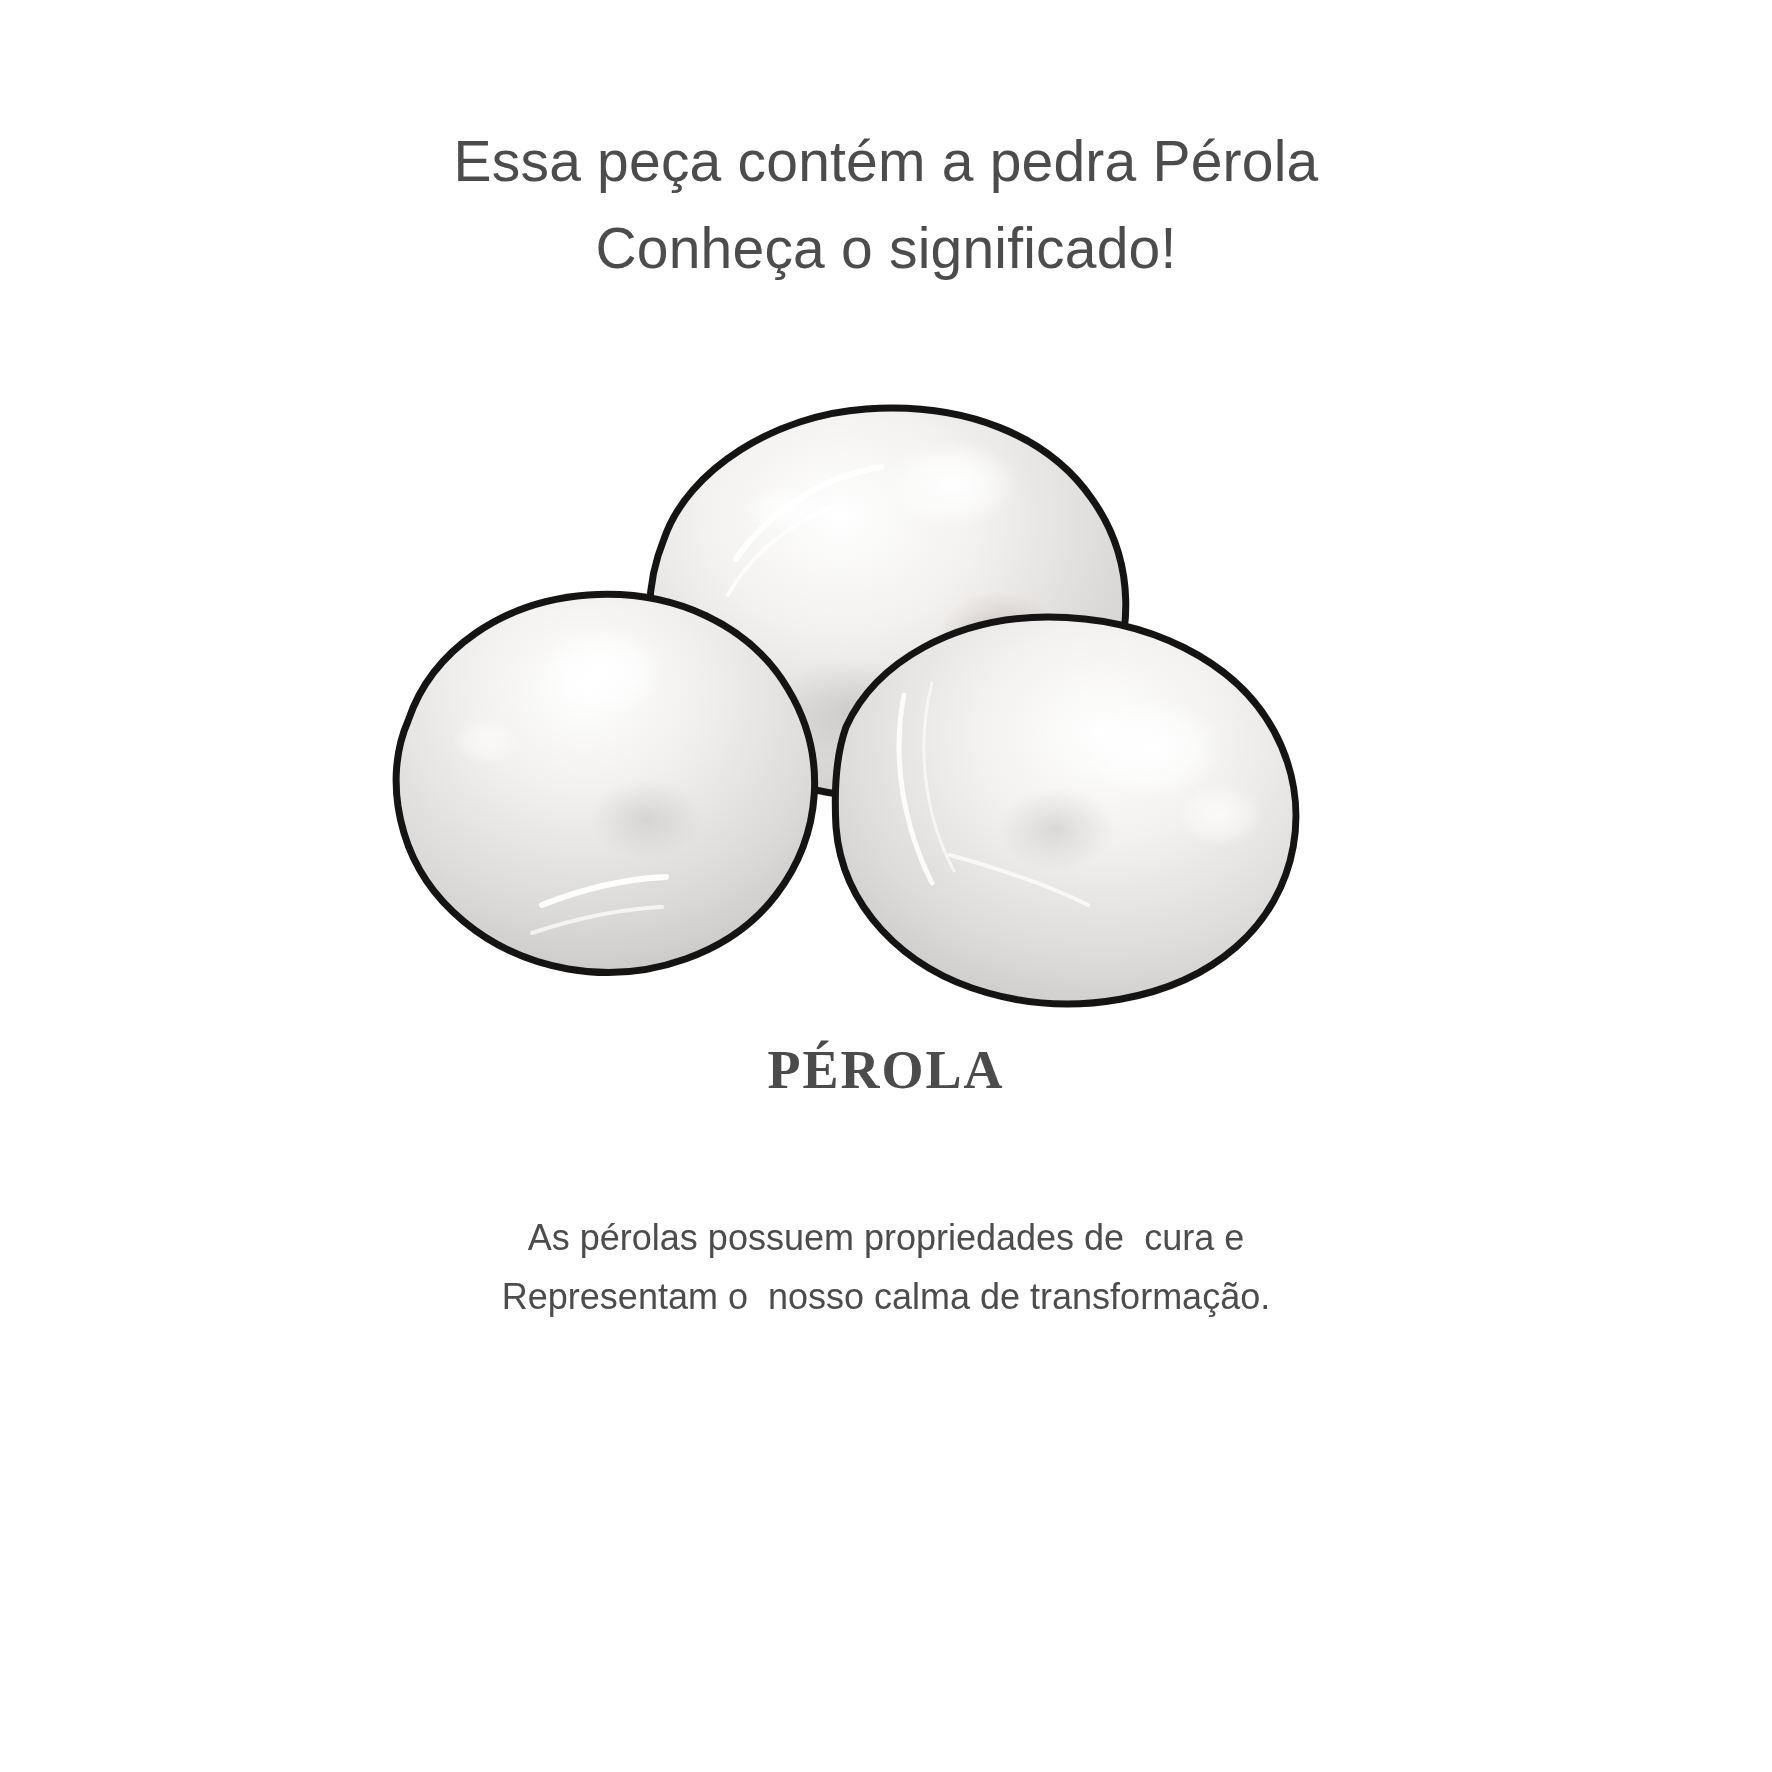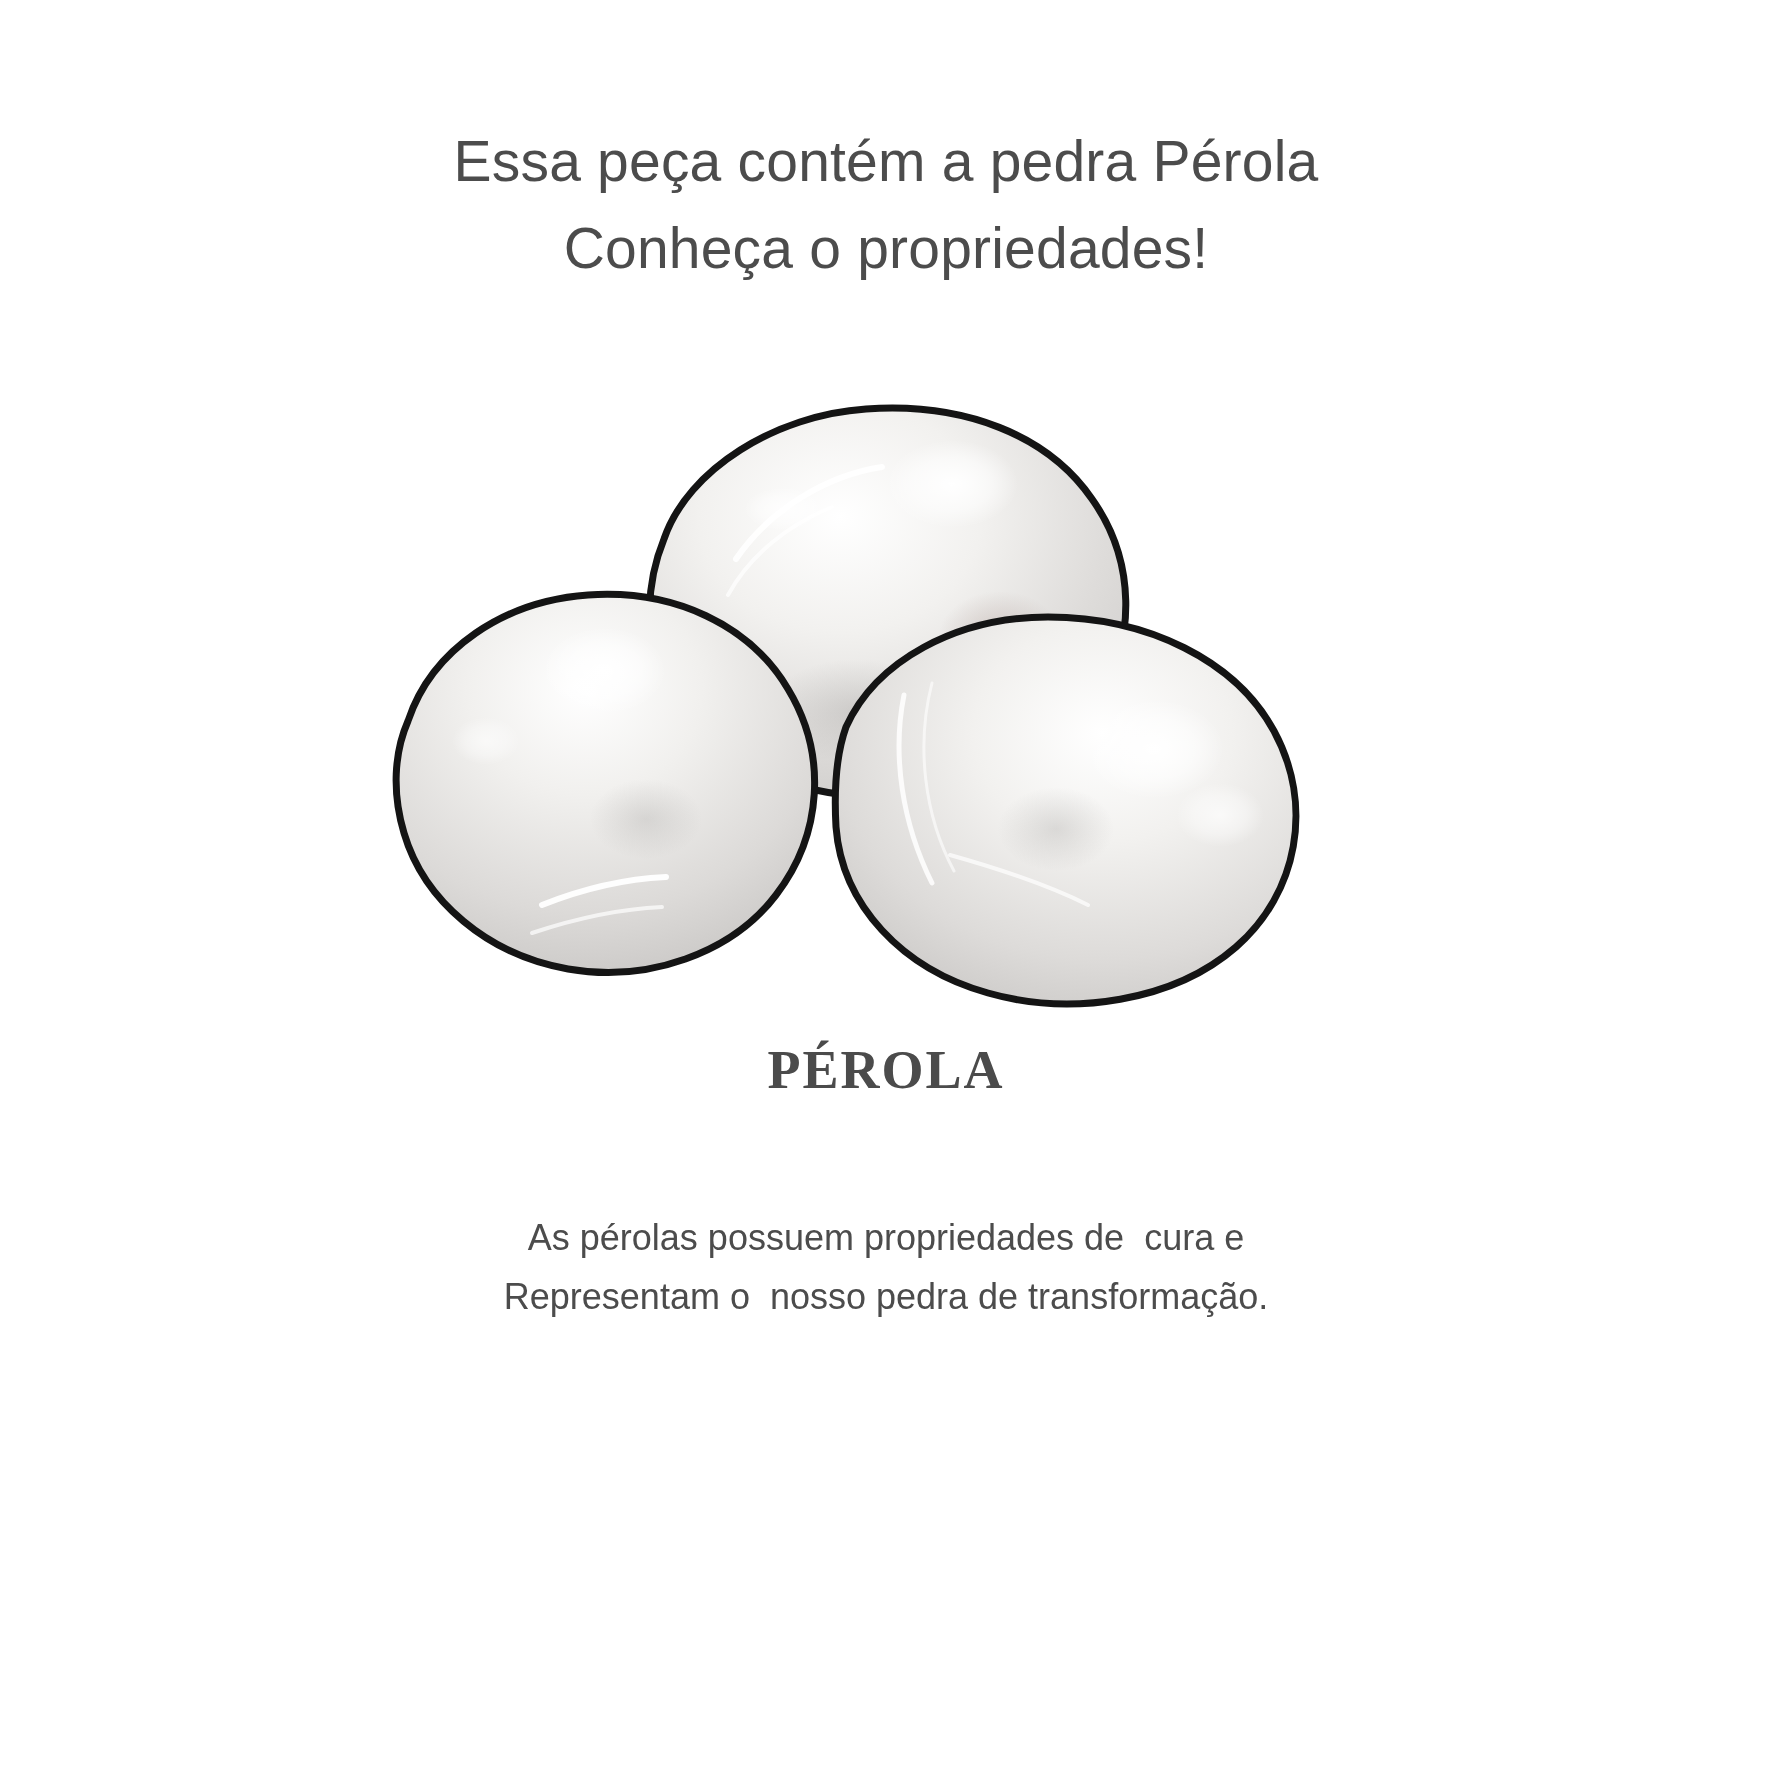--- a/index.html
+++ b/index.html
@@ -71,21 +71,21 @@
     white-space: pre;
   }
 </style>
 </head>
 <body>
 
 <div class="card">
 
   <div class="heading">
     <span class="line">Essa peça contém a pedra Pérola</span>
-    <span class="line">Conheça o propriedades!</span>
+    <span class="line">Conheça o significado!</span>
   </div>
 
   <div class="illustration">
     <svg viewBox="0 0 1100 680" xmlns="http://www.w3.org/2000/svg" aria-hidden="true">
       <defs>
         <radialGradient id="gTop" cx="40%" cy="28%" r="78%">
           <stop offset="0%" stop-color="#ffffff"></stop>
           <stop offset="38%" stop-color="#f2f1ef"></stop>
           <stop offset="72%" stop-color="#dedcda"></stop>
           <stop offset="100%" stop-color="#cfcdcb"></stop>
@@ -163,16 +163,16 @@
         <path d="M596 334 C 580 396, 588 466, 618 522" fill="none" stroke="#ffffff" stroke-width="3" stroke-linecap="round" opacity="0.6"></path>
         <path d="M614 506 C 664 520, 712 536, 752 556" fill="none" stroke="#ffffff" stroke-width="4" stroke-linecap="round" opacity="0.7"></path>
       </g>
     </svg>
   </div>
 
   <div class="stone-name">PÉROLA</div>
 
   <div class="description">
     <span class="line">As pérolas possuem propriedades de  cura e</span>
-    <span class="line">Representam o  nosso pedra de transformação.</span>
+    <span class="line">Representam o  nosso calma de transformação.</span>
   </div>
 
 </div>
 
 </body></html>

